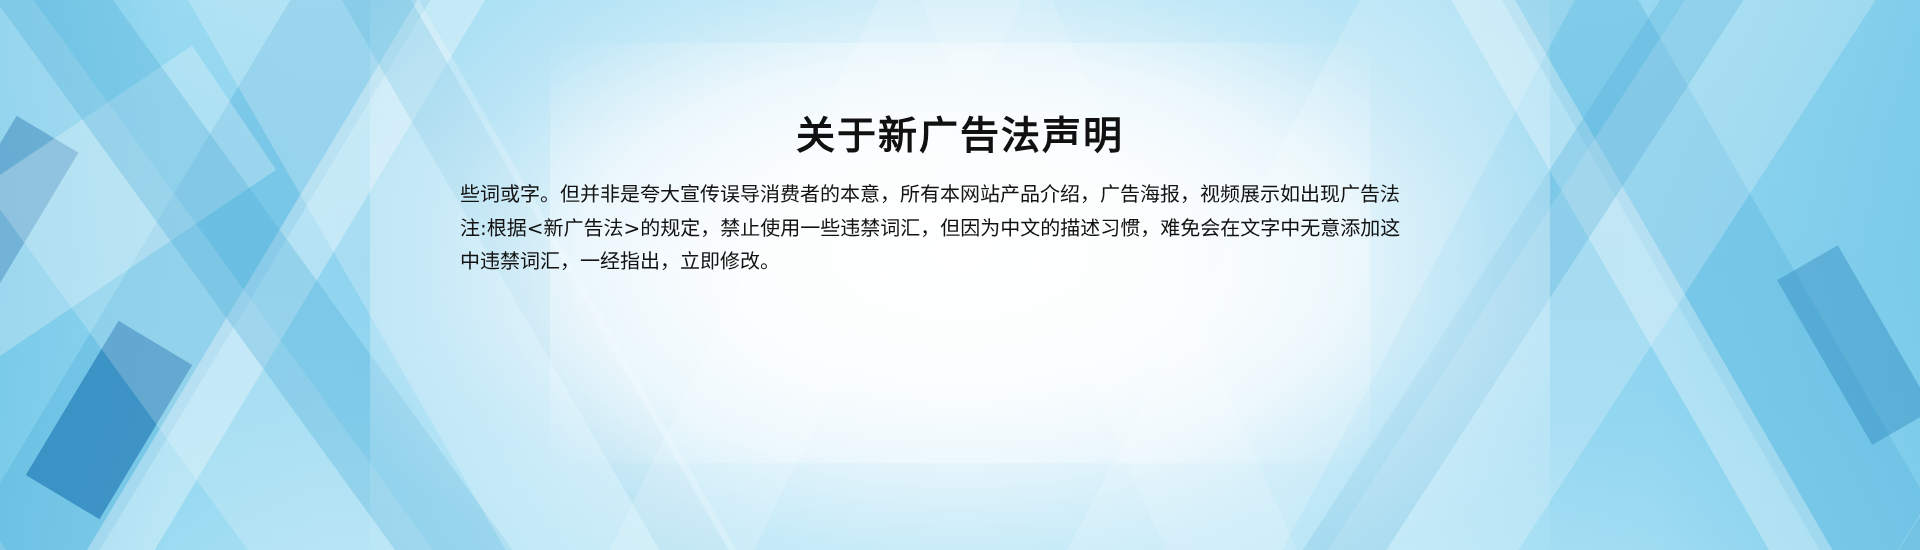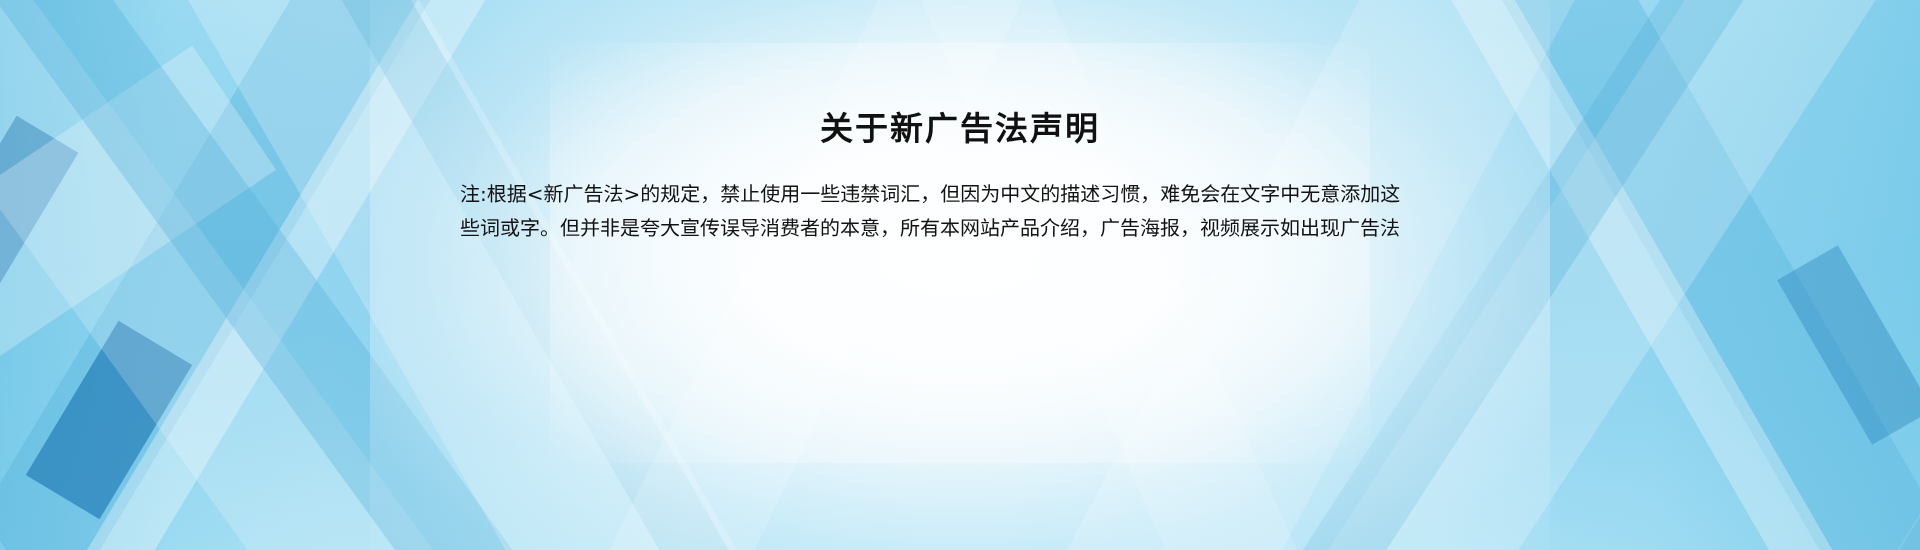--- a/index.html
+++ b/index.html
@@ -237,21 +237,21 @@
     box-sizing: border-box;
     padding: 0;
   }
 
   .page-title {
     position: absolute;
     top: 88px;
     left: 0;
     width: 100%;
     text-align: center;
-    font-size: 33px;
+    font-size: 39px;
     line-height: 1.15;
     font-weight: bold;
     color: #111111;
     letter-spacing: 2px;
     font-family: "DejaVu Sans", "Liberation Sans", sans-serif;
   }
 
   .body-block {
     position: absolute;
     top: 178px;
@@ -315,19 +315,20 @@
   </div>
 
   <div class="content">
 
     <h1 class="page-title">关于新广告法声明</h1>
 
     <div class="body-block">
 
 
       <p class="para para-2">
+        <span class="line">些词或字。但并非是夸大宣传误导消费者的本意，所有本网站产品介绍，广告海报，视频展示如出现广告法</span>
         <span class="line">注:根据&lt;新广告法&gt;的规定，禁止使用一些违禁词汇，但因为中文的描述习惯，难免会在文字中无意添加这</span>
-        <span class="line">些词或字。但并非是夸大宣传误导消费者的本意，所有本网站产品介绍，广告海报，视频展示如出现广告法</span>
+        <span class="line">中违禁词汇，一经指出，立即修改。</span>
       </p>
 
     </div>
   </div>
 </div>
 
 </body></html>

